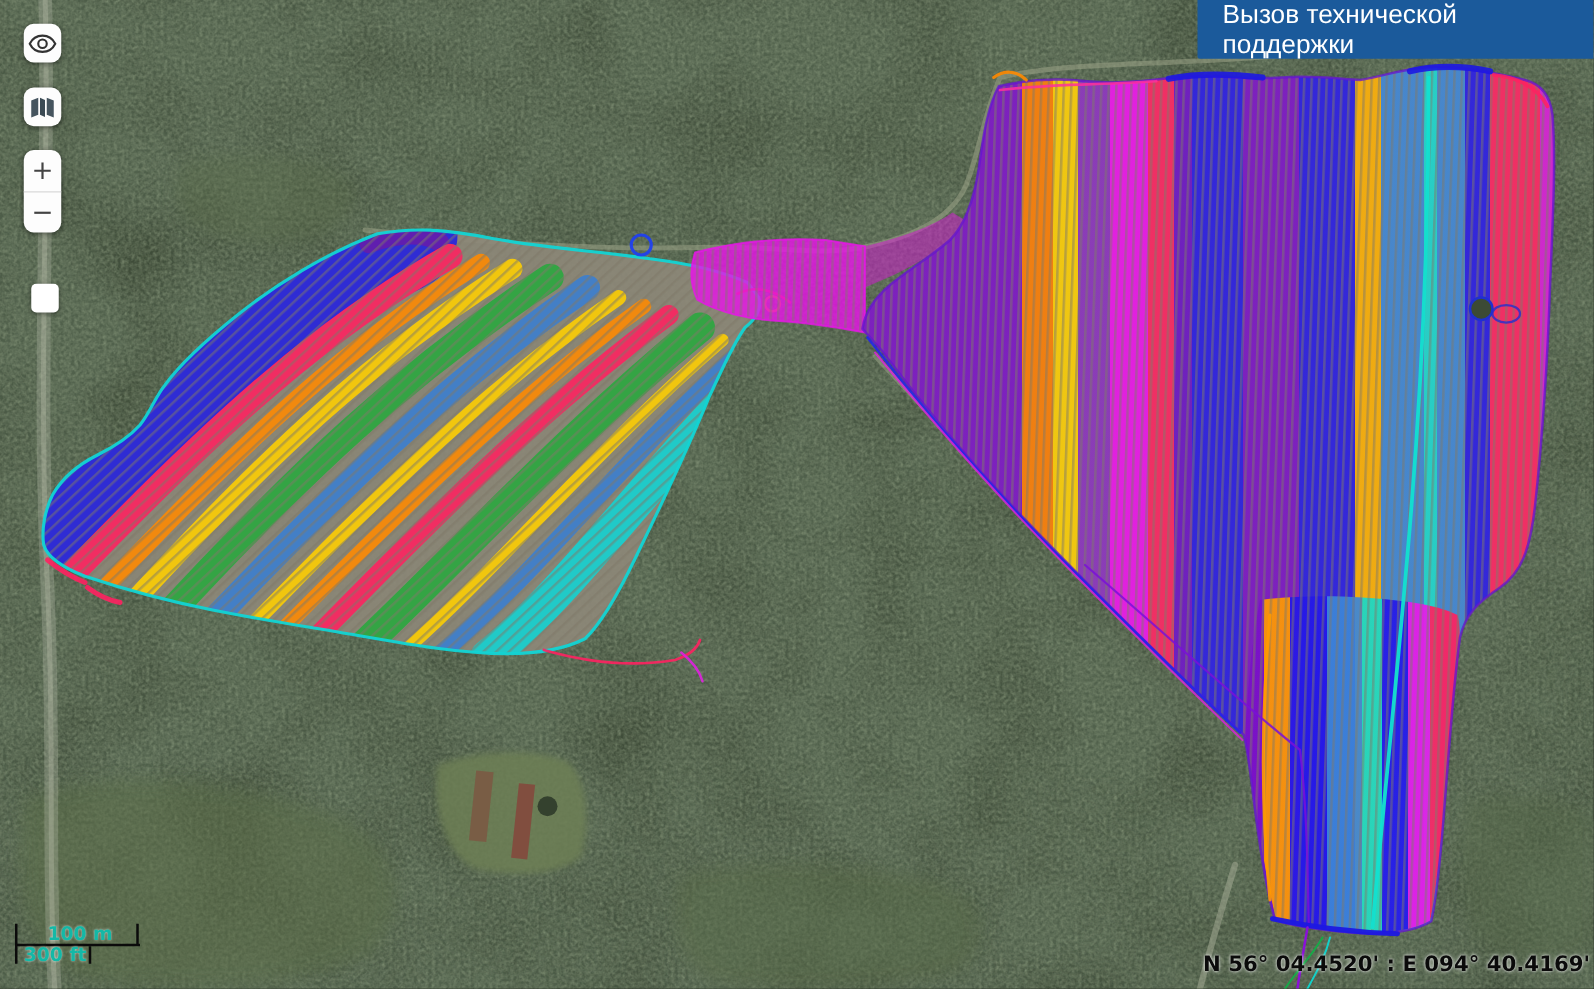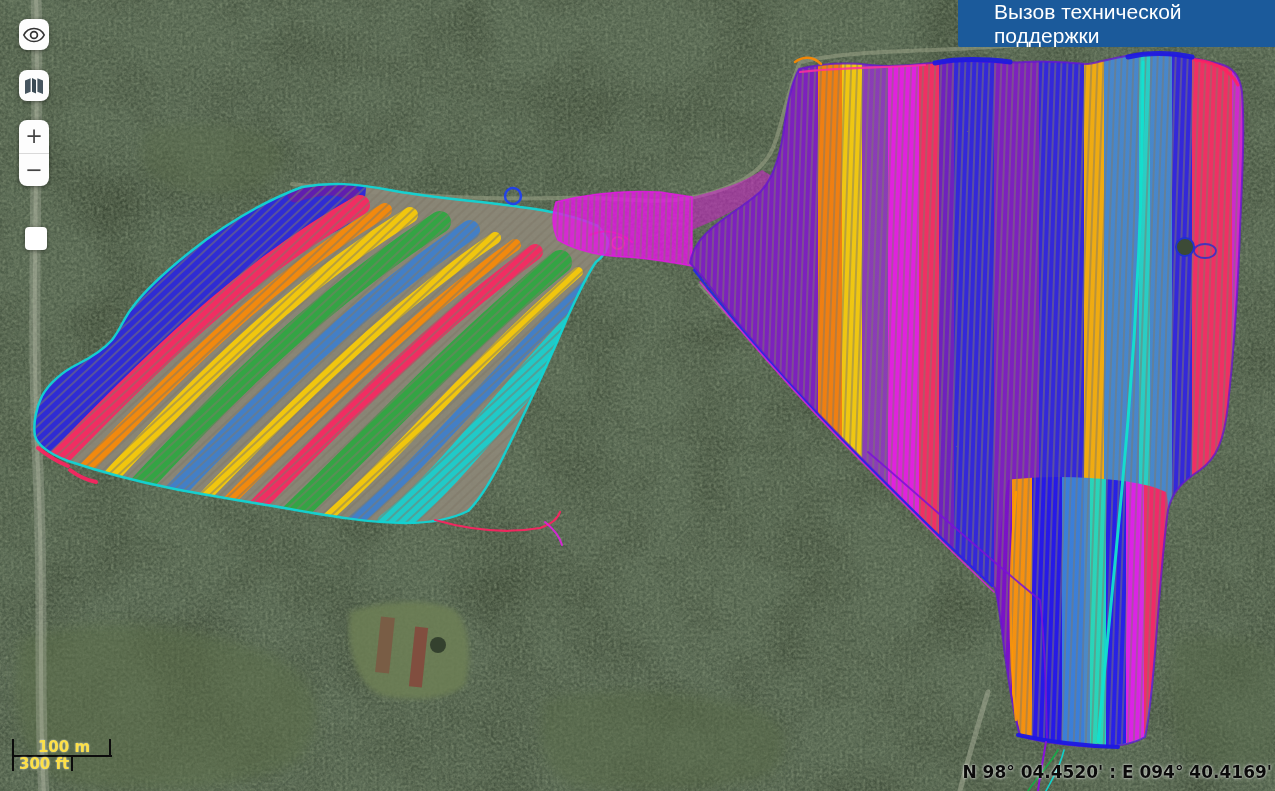--- a/index.html
+++ b/index.html
@@ -14,26 +14,26 @@
   .btn-map{left:19px;top:70px;width:30px;height:31px;border-radius:8px;}
   .zoomctl{position:absolute;left:19px;top:120px;width:30px;height:66px;border-radius:8px;
            background:#fdfdfd;box-shadow:0 1px 4px rgba(0,0,0,.45);display:flex;flex-direction:column;}
   .zbtn{flex:1;display:flex;align-items:center;justify-content:center;
         font-family:"DejaVu Sans",sans-serif;font-size:21px;color:#444;cursor:pointer;user-select:none;}
   .zbtn:first-child{border-bottom:1px solid #d9d9d9;}
   .sq{left:25px;top:227px;width:22px;height:23px;border-radius:4px;background:#fff;}
 
   
   .banner{position:absolute;right:0;top:0;width:317px;height:47px;background:#1b5a9b;
-          color:#fff;font-size:21px;display:flex;align-items:center;padding-left:36px;
+          color:#fff;font-size:21px;display:flex;align-items:center;padding-left:20px;
           box-sizing:border-box;border-bottom-left-radius:2px;cursor:pointer;}
 
   
   .scalebar{position:absolute;left:12px;top:738px;width:104px;height:36px;
-            font-family:"DejaVu Sans",sans-serif;font-weight:bold;color:#fde047;}
+            font-family:"DejaVu Sans",sans-serif;font-weight:bold;color:#14b8a6;}
   .sb-line,.sb-tick{position:absolute;background:#0b0b0b;}
   .sb-line{left:0;top:17px;width:100px;height:2px;}
   .sb-left{left:0;top:1px;width:2px;height:32px;}
   .sb-rtop{left:97px;top:1px;width:2px;height:17px;}
   .sb-rbot{left:59px;top:19px;width:2px;height:14px;}
   .sb-m{position:absolute;left:8px;top:0;width:88px;text-align:center;font-size:15px;
         text-shadow:0 0 2px rgba(255,255,255,.75);}
   .sb-ft{position:absolute;left:7px;top:17px;font-size:15px;
         text-shadow:0 0 2px rgba(255,255,255,.75);}
 
@@ -283,15 +283,15 @@
 
 <div class="scalebar">
   <div class="sb-line"></div>
   <div class="sb-tick sb-left"></div>
   <div class="sb-tick sb-rtop"></div>
   <div class="sb-tick sb-rbot"></div>
   <span class="sb-m">100 m</span>
   <span class="sb-ft">300 ft</span>
 </div>
 
-<div class="coords">N 98° 04.4520' : E 094° 40.4169'</div>
+<div class="coords">N 56° 04.4520' : E 094° 40.4169'</div>
 
 </div>
 
 </body></html>

